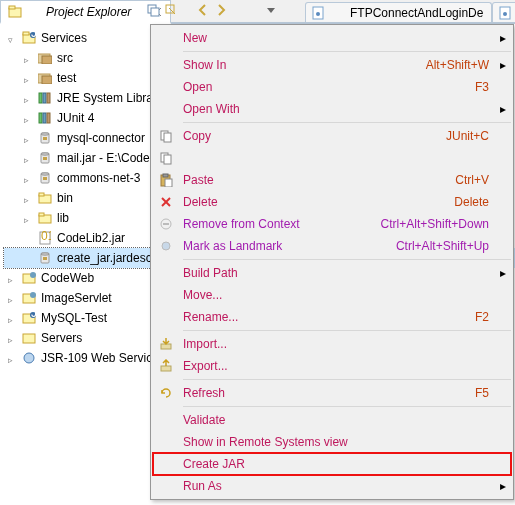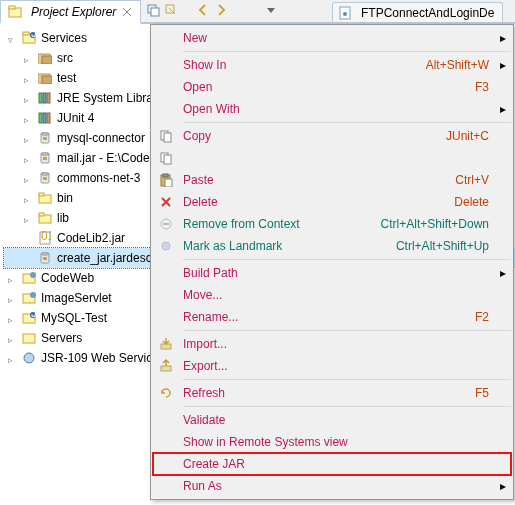--- a/index.html
+++ b/index.html
@@ -1,46 +1,46 @@
 <!DOCTYPE html>
 <html><head>
 <meta charset="utf-8">
 <style>
   * { margin: 0; padding: 0; box-sizing: border-box; font-family: "Segoe UI", Tahoma, sans-serif; font-size: 12px; }
   body { background: #fff; width: 515px; height: 505px; position: relative; overflow: hidden; }
 
   .tabbar { height: 24px; background: #f0f0f0; display: flex; align-items: stretch; border-bottom: 2px solid #b9c9d9; }
-  .tab { display: inline-flex; align-items: center; padding: 0 6px; gap: 4px; border-right: 1px solid #ccc; }
+  .tab { display: inline-flex; align-items: center; padding: 0 6px; gap: 19px; border-right: 1px solid #ccc; }
   .tab.active { background: #fff; font-style: italic; border-bottom: 2px solid #fff; margin-bottom: -2px; border-top: 1px solid #b9c9d9; border-left: 1px solid #b9c9d9; border-right: 1px solid #b9c9d9;}
   .icon-btn { width: 16px; height: 16px; display:inline-flex; align-items:center; justify-content:center; }
 
   .tree { padding: 4px 0 4px 4px; line-height: 20px; }
   .tree-row { display: flex; align-items: center; height: 20px; white-space: nowrap; }
   .tree-row.selected { background: #cce8ff; outline: 1px dotted #666; }
   .tw { display:inline-block; width:11px; height:11px; margin-right:2px; }
   .tw.collapsed::before { content:"▹"; color:#7a7a7a; font-size:9px; display:block; margin-top:-3px;}
   .tw.expanded::before  { content:"▿"; color:#7a7a7a; font-size:9px; display:block; margin-top:-3px;}
   .nic { width:16px; height:16px; display:inline-flex; align-items:center; justify-content:center; margin-right:4px; }
   .ind { display:inline-block; height:1px; }
 
   .editor-tabs { position:absolute; top:0; left:305px; right:0; height:24px; background:#f0f0f0; display:flex; align-items:stretch; border-bottom:2px solid #b9c9d9; overflow:hidden;}
-  .etab { display:inline-flex; align-items:center; padding:0 8px 0 4px; gap:4px; border:1px solid #b9c9d9; border-bottom:none; margin-top:2px; background:#f6f6f6; border-radius: 3px 3px 0 0; margin-left: 27px;}
+  .etab { display:inline-flex; align-items:center; padding:0 8px 0 4px; gap:20px; border:1px solid #b9c9d9; border-bottom:none; margin-top:2px; background:#f6f6f6; border-radius: 3px 3px 0 0;}
 
   .ctxmenu {
     position: absolute; left: 150px; top: 24px; width: 364px;
     background: #f0f0f0; border: 1px solid #979797; box-shadow: 2px 2px 4px rgba(0,0,0,0.25);
     padding: 2px;
   }
   .mi { display:flex; align-items:center; height:22px; }
   .mi.sep { height:0; border-top:1px solid #d7d7d7; margin: 2px 0 2px 30px; }
   .mi .mic { width:26px; display:flex; justify-content:center; }
   .mi .lbl { flex:1; padding-left:4px; color:#be185d; }
   .mi .accel { color:#c2410c; padding-right:6px; }
   .mi .sub { width:16px; color:#000; text-align:center; }
-  .mi.dis .lbl, .mi.dis .accel { color:#0f766e; }
+  .mi.dis .lbl, .mi.dis .accel { color:#a21caf; }
   .mi.highlight { outline: 2px solid #e11; outline-offset: -1px; align-items: center; }
 
   
   svg { display:block; }
 </style>
 </head>
 <body>
 
 <div class="tabbar">
   <div class="tab active">

